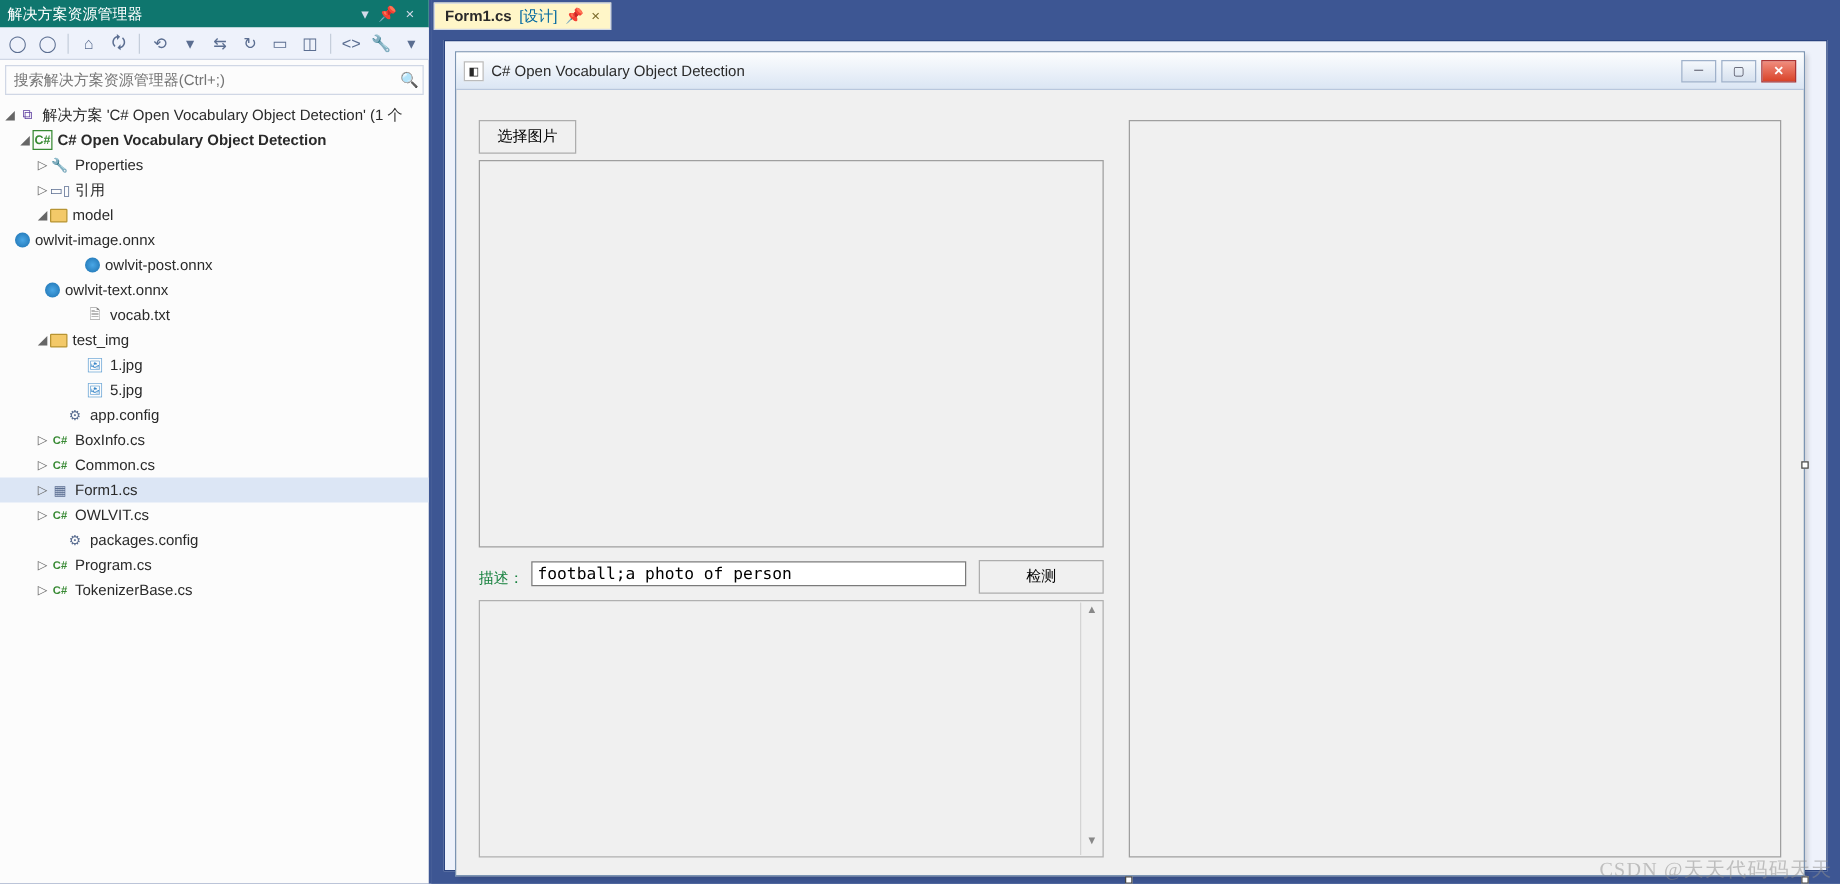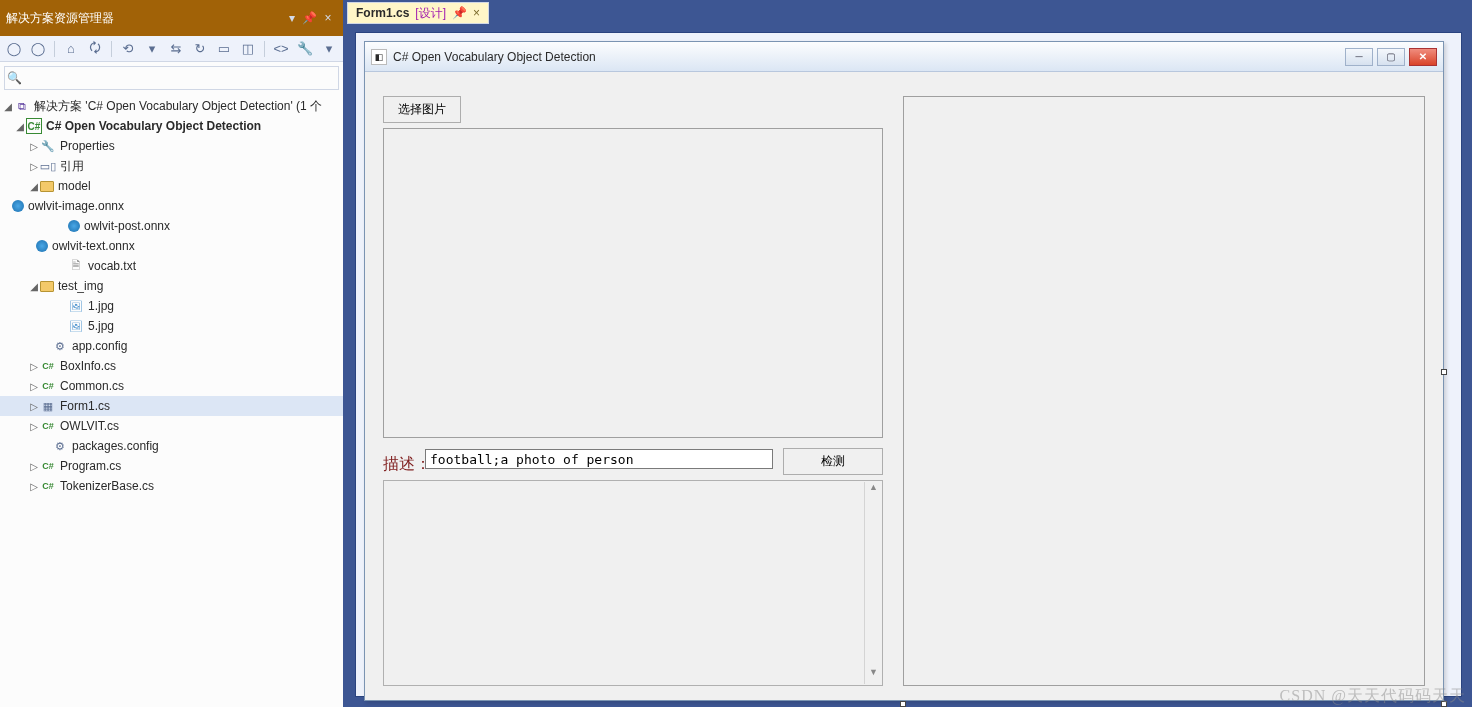--- a/index.html
+++ b/index.html
@@ -1,19 +1,19 @@
 <!DOCTYPE html>
 <html><head>
 <meta charset="utf-8">
 <style>
 * { margin:0; padding:0; box-sizing:border-box; font-family:"Microsoft YaHei","Segoe UI",Tahoma,sans-serif; }
 body { width:1472px; height:707px; background:#3d5693; overflow:hidden; font-size:12px; }
 .app { display:flex; width:100%; height:100%; }
 .sidebar { width:345px; background:#fcfcfc; display:flex; flex-direction:column; border-right:2px solid #3d5693; }
-.sb-header { height:36px; background:#a16207; color:#fff; display:flex; align-items:center; padding:0 6px; font-size:12px; }
+.sb-header { height:22px; background:#0f766e; color:#fff; display:flex; align-items:center; padding:0 6px; font-size:12px; }
 .sb-header span.title { flex:1; }
 .sb-header .hb { width:18px; text-align:center; color:#d3dae9; cursor:pointer; }
 .sb-toolbar { height:26px; background:#eef2fb; border-bottom:1px solid #d0d7e5; display:flex; align-items:center; padding:0 4px; gap:4px; }
 .tb-btn { width:20px; height:20px; color:#5b6e91; display:flex; align-items:center; justify-content:center; cursor:pointer; font-size:13px; }
 .tb-sep { width:1px; height:16px; background:#c5cedb; margin:0 2px; }
 .sb-search { height:24px; border:1px solid #d0d7e5; margin:4px; display:flex; align-items:center; }
 .sb-search input { flex:1; border:none; outline:none; font-size:12px; padding:2px 6px; color:#777; background:transparent; }
 .sb-search .mag { width:20px; color:#5b6e91; text-align:center; font-size:12px; }
 .tree { flex:1; overflow:auto; padding:2px 0; color:#2a2a2a; }
 .tree-row { display:flex; align-items:center; height:20px; white-space:nowrap; cursor:pointer; }
@@ -30,35 +30,35 @@
 .ico.file { color:#777; }
 .ico.img { color:#3a88c9; }
 .ico.cfg { color:#5b6e91; }
 .ico.cs { color:#388a34; font-weight:bold; font-size:9px; }
 .ico.form { color:#5b6e91; }
 .bold { font-weight:bold; }
 .main { flex:1; display:flex; flex-direction:column; background:#3d5693; }
 .tabs { height:24px; display:flex; align-items:flex-end; padding-left:2px; }
 .tab { height:22px; background:#fff6c8; border:1px solid #d0d7e5; display:flex; align-items:center; padding:0 8px; font-size:12px; gap:6px; }
 .tab .name { font-weight:bold; color:#2a2a2a; }
-.tab .suffix { color:#a21caf; }
+.tab .suffix { color:#0369a1; }
 .tab .pin { color:#a99135; cursor:pointer; }
 .tab .close { color:#7a6a2a; cursor:pointer; }
 .design-surface { flex:1; margin:8px 10px 10px 10px; background:#eef2fb; border:1px solid #2a437f; position:relative; }
 .winform { position:absolute; left:8px; top:8px; width:1080px; height:660px; background:#f0f0f0; border:1px solid #7b94b2; box-shadow:2px 2px 4px rgba(0,0,0,0.15); }
 .wf-title { height:30px; background:linear-gradient(#fcfdfe,#dbe6f4); border-bottom:1px solid #b8c7dd; display:flex; align-items:center; padding:0 6px; font-size:12px; color:#2a2a2a; }
 .wf-title .ico-app { width:16px; height:16px; margin-right:6px; display:inline-flex; align-items:center; justify-content:center; background:#fff; border:1px solid #bbb; font-size:9px; }
 .wf-title .spacer { flex:1; }
 .wf-btn { width:28px; height:18px; margin-left:4px; background:linear-gradient(#f5f8fc,#d6e1ef); border:1px solid #9fb1ca; display:flex; align-items:center; justify-content:center; font-size:10px; color:#445; cursor:pointer; }
 .wf-btn.close { background:linear-gradient(#f08d7e,#d94329); border-color:#a33; color:#fff; font-weight:bold; }
 .wf-body { position:absolute; left:8px; right:8px; top:38px; bottom:8px;margin-top:14px; }
 .btn { position:absolute; background:#f0f0f0; border:1px solid #adadad; font-size:12px; padding:4px 14px; cursor:pointer; }
 .panel { position:absolute; background:#f0f0f0; border:1px solid #9f9f9f; }
 .big-panel { position:absolute; background:#f0f0f0; border:1px solid #9f9f9f; }
-.label { position:absolute; font-size:16px; color:#7f1d1d; }
+.label { position:absolute; font-size:12px; color:#15803d; }
 .textbox { position:absolute; border:1px solid #7a7a7a; background:#fff; font-family:Consolas,monospace; font-size:13px; padding:2px 4px; }
 .multiline { position:absolute; border:1px solid #b0b0b0; background:#f0f0f0; }
 .scrollbar { position:absolute; right:1px; top:1px; bottom:1px; width:17px; background:#f0f0f0; border-left:1px solid #d4d4d4; }
 .scroll-arrow { position:absolute; left:0; width:17px; height:17px; text-align:center; font-size:9px; color:#888; }
 .selhandle { position:absolute; width:6px; height:6px; background:#fff; border:1px solid #444; }
 .watermark { position:absolute; right:6px; bottom:0; font-size:16px; color:rgba(140,140,140,0.5); font-family:"Microsoft YaHei"; letter-spacing:1px; pointer-events:none; }
 </style>
 </head>
 <body>
 
@@ -82,20 +82,21 @@
       <span class="tb-btn">⇆</span>
       <span class="tb-btn">↻</span>
       <span class="tb-btn">▭</span>
       <span class="tb-btn">◫</span>
       <span class="tb-sep"></span>
       <span class="tb-btn">&lt;&gt;</span>
       <span class="tb-btn">🔧</span>
       <span class="tb-btn">▾</span>
     </div>
     <div class="sb-search">
+      <input placeholder="搜索解决方案资源管理器(Ctrl+;)" style="">
       <span class="mag">🔍</span>
     </div>
     <div class="tree">
       <div class="tree-row" style="padding-left:2px">
         <span class="arrow">◢</span>
         <span class="ico sln">⧉</span>
         <span>解决方案 'C# Open Vocabulary Object Detection' (1 个</span>
       </div>
       <div class="tree-row" style="padding-left:14px">
         <span class="arrow">◢</span>

